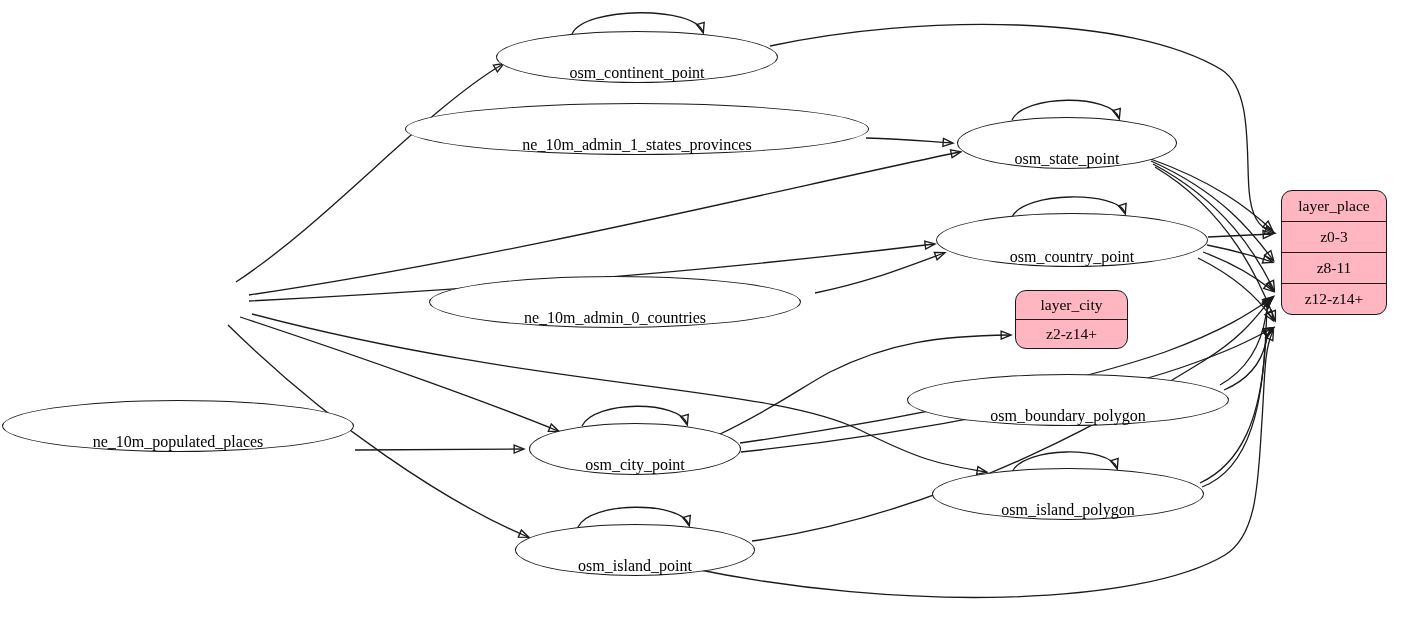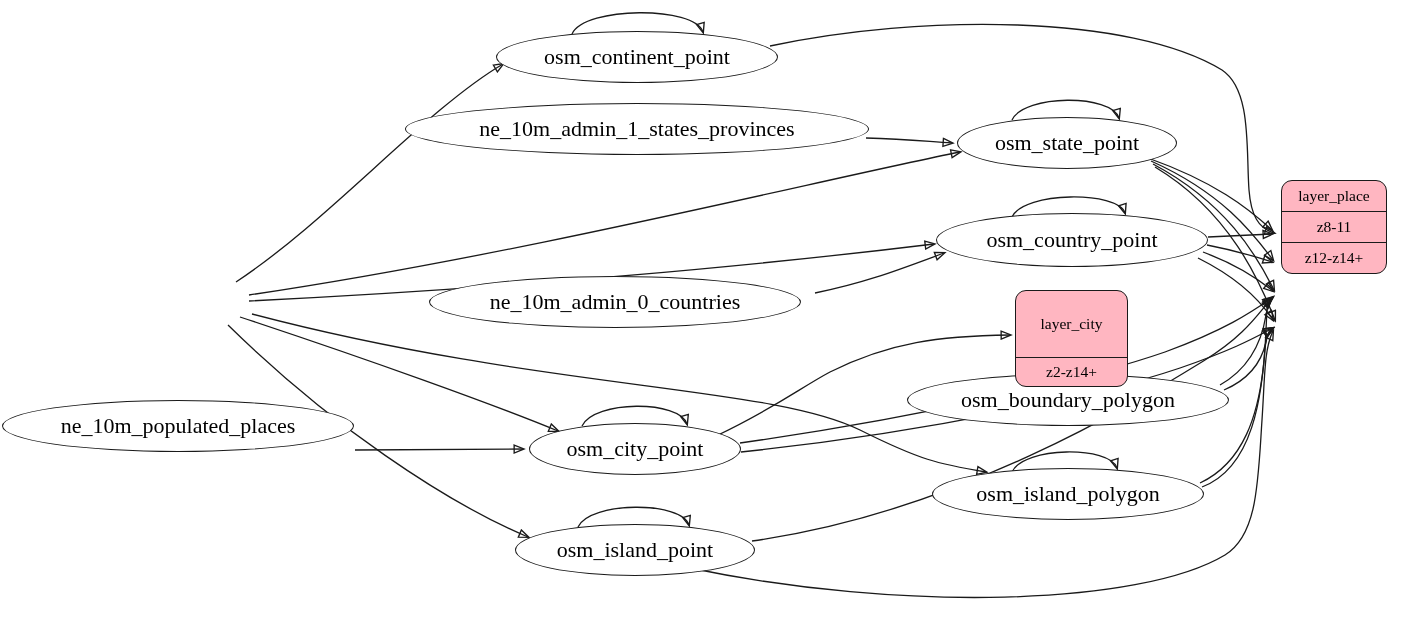--- a/index.html
+++ b/index.html
@@ -11,39 +11,39 @@
     overflow:hidden;
     background:#ffffff;
   }
   #edges{position:absolute;left:0;top:0;z-index:1;}
   #edges path{fill:none;stroke:#1a1a1a;stroke-width:1.3;}
   .node{
     position:absolute;z-index:2;
     background:#ffffff;
     border:1.4px solid #1a1a1a;
     border-radius:50%;
-    display:flex;align-items:center;justify-content:center;
-    font-size:22px;white-space:nowrap;
+    display:flex;align-items:flex-end;justify-content:center;
+    font-size:16px;white-space:nowrap;
     box-sizing:border-box;
   }
   .record{
     position:absolute;z-index:2;
     background:#ffb6c1;
     border:1.6px solid #1a1a1a;
     border-radius:11px;
     box-sizing:border-box;
     overflow:hidden;
     font-size:15.5px;
   }
   .rrow{
     height:30px;line-height:30px;
     text-align:center;white-space:nowrap;
   }
   .rrow + .rrow{border-top:1.6px solid #1a1a1a;}
-  .record.small .rrow{height:28px;line-height:28px;margin-top:19px;}
+  .record.small .rrow{height:28px;line-height:28px;}
 </style>
 </head>
 <body>
 
 <div id="canvas">
 
   <svg id="edges" width="1411" height="618" viewBox="0 0 1411 618">
     <defs>
       <marker id="arrow" viewBox="0 0 10 10" refX="8.5" refY="5" markerWidth="10" markerHeight="8" orient="auto">
         <path d="M0,1.2 L9.5,5 L0,8.8 z" fill="#1a1a1a" stroke="none"></path>
@@ -133,19 +133,20 @@
 
   <div class="node" style="left:515px;top:524px;width:240px;height:52px">
     <span>osm_island_point</span>
   </div>
 
   <div class="record small" style="left:1015px;top:290px;width:113px">
     <div class="rrow">layer_city</div>
     <div class="rrow">z2-z14+</div>
   </div>
 
-  <div class="record" style="left:1281px;top:180px;width:106px">
+  <div class="record" style="left:1281px;top:190px;width:106px">
     <div class="rrow">layer_place</div>
+    <div class="rrow">z0-3</div>
     <div class="rrow">z8-11</div>
     <div class="rrow">z12-z14+</div>
   </div>
 
 </div>
 
 </body></html>

